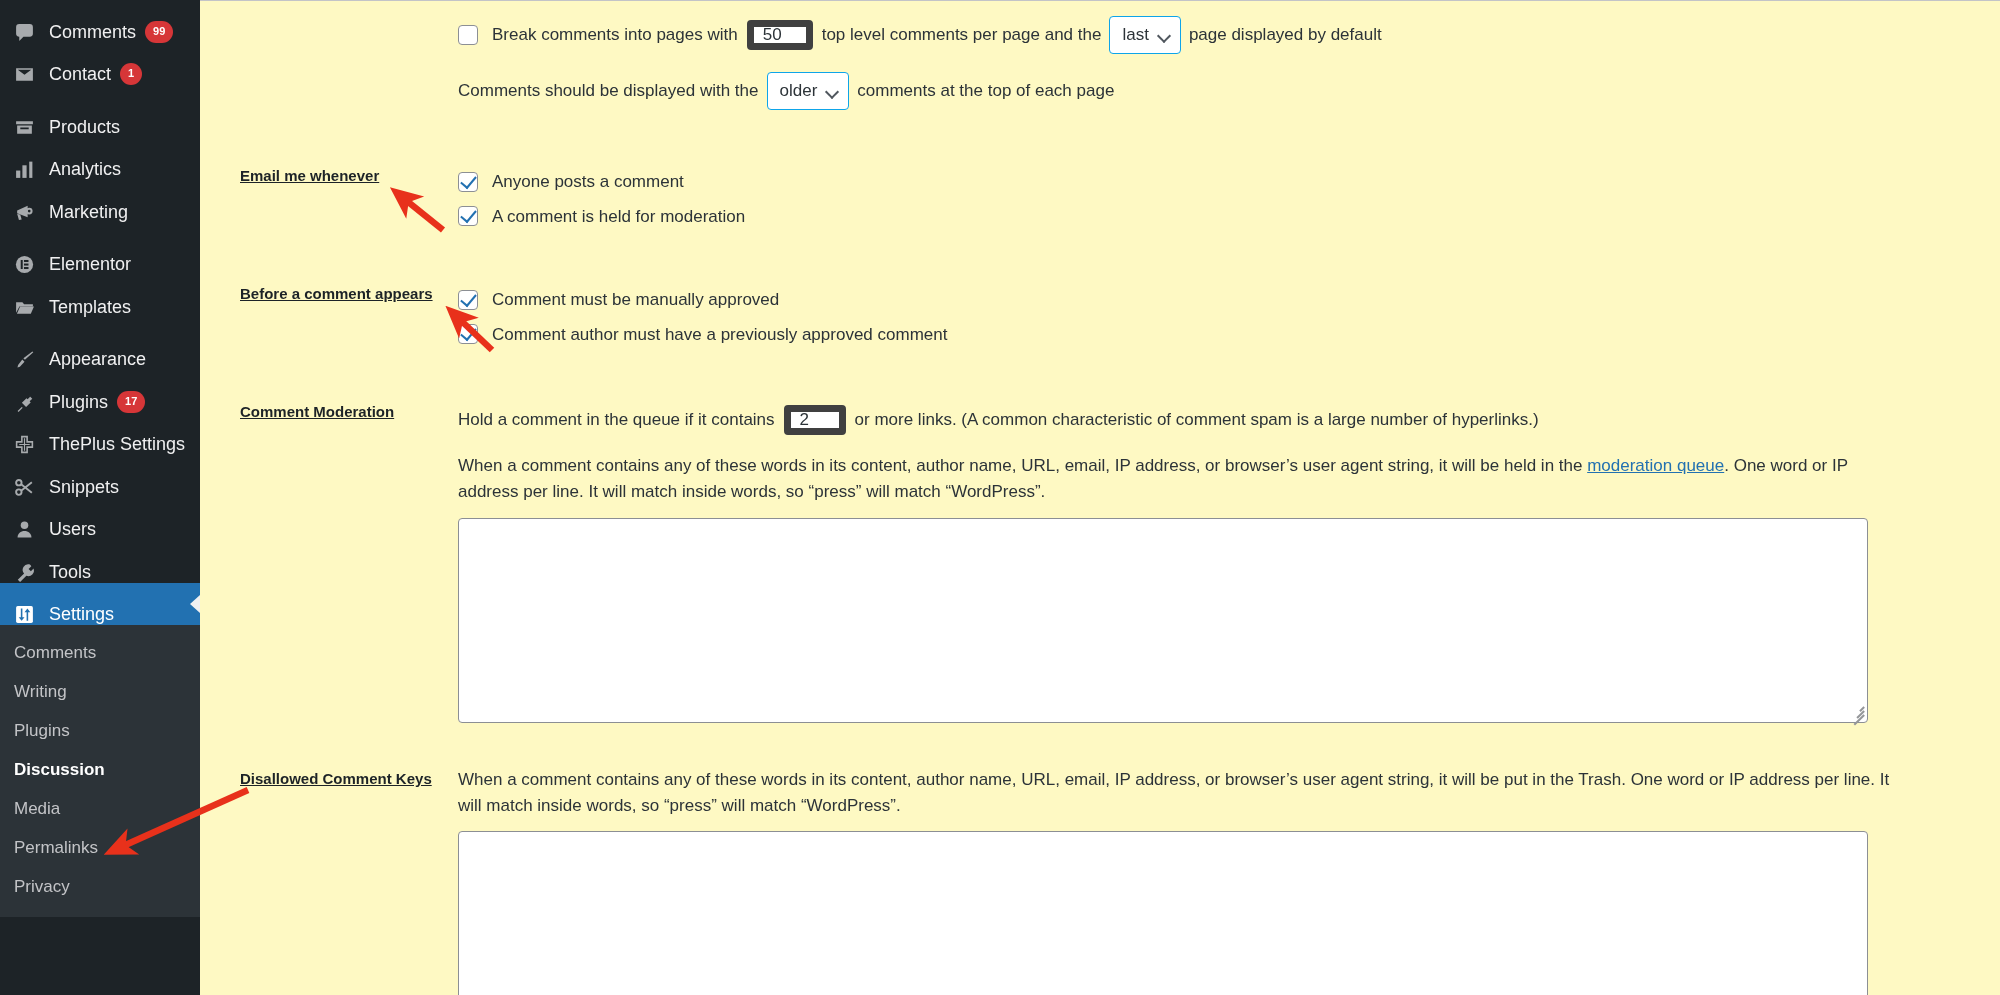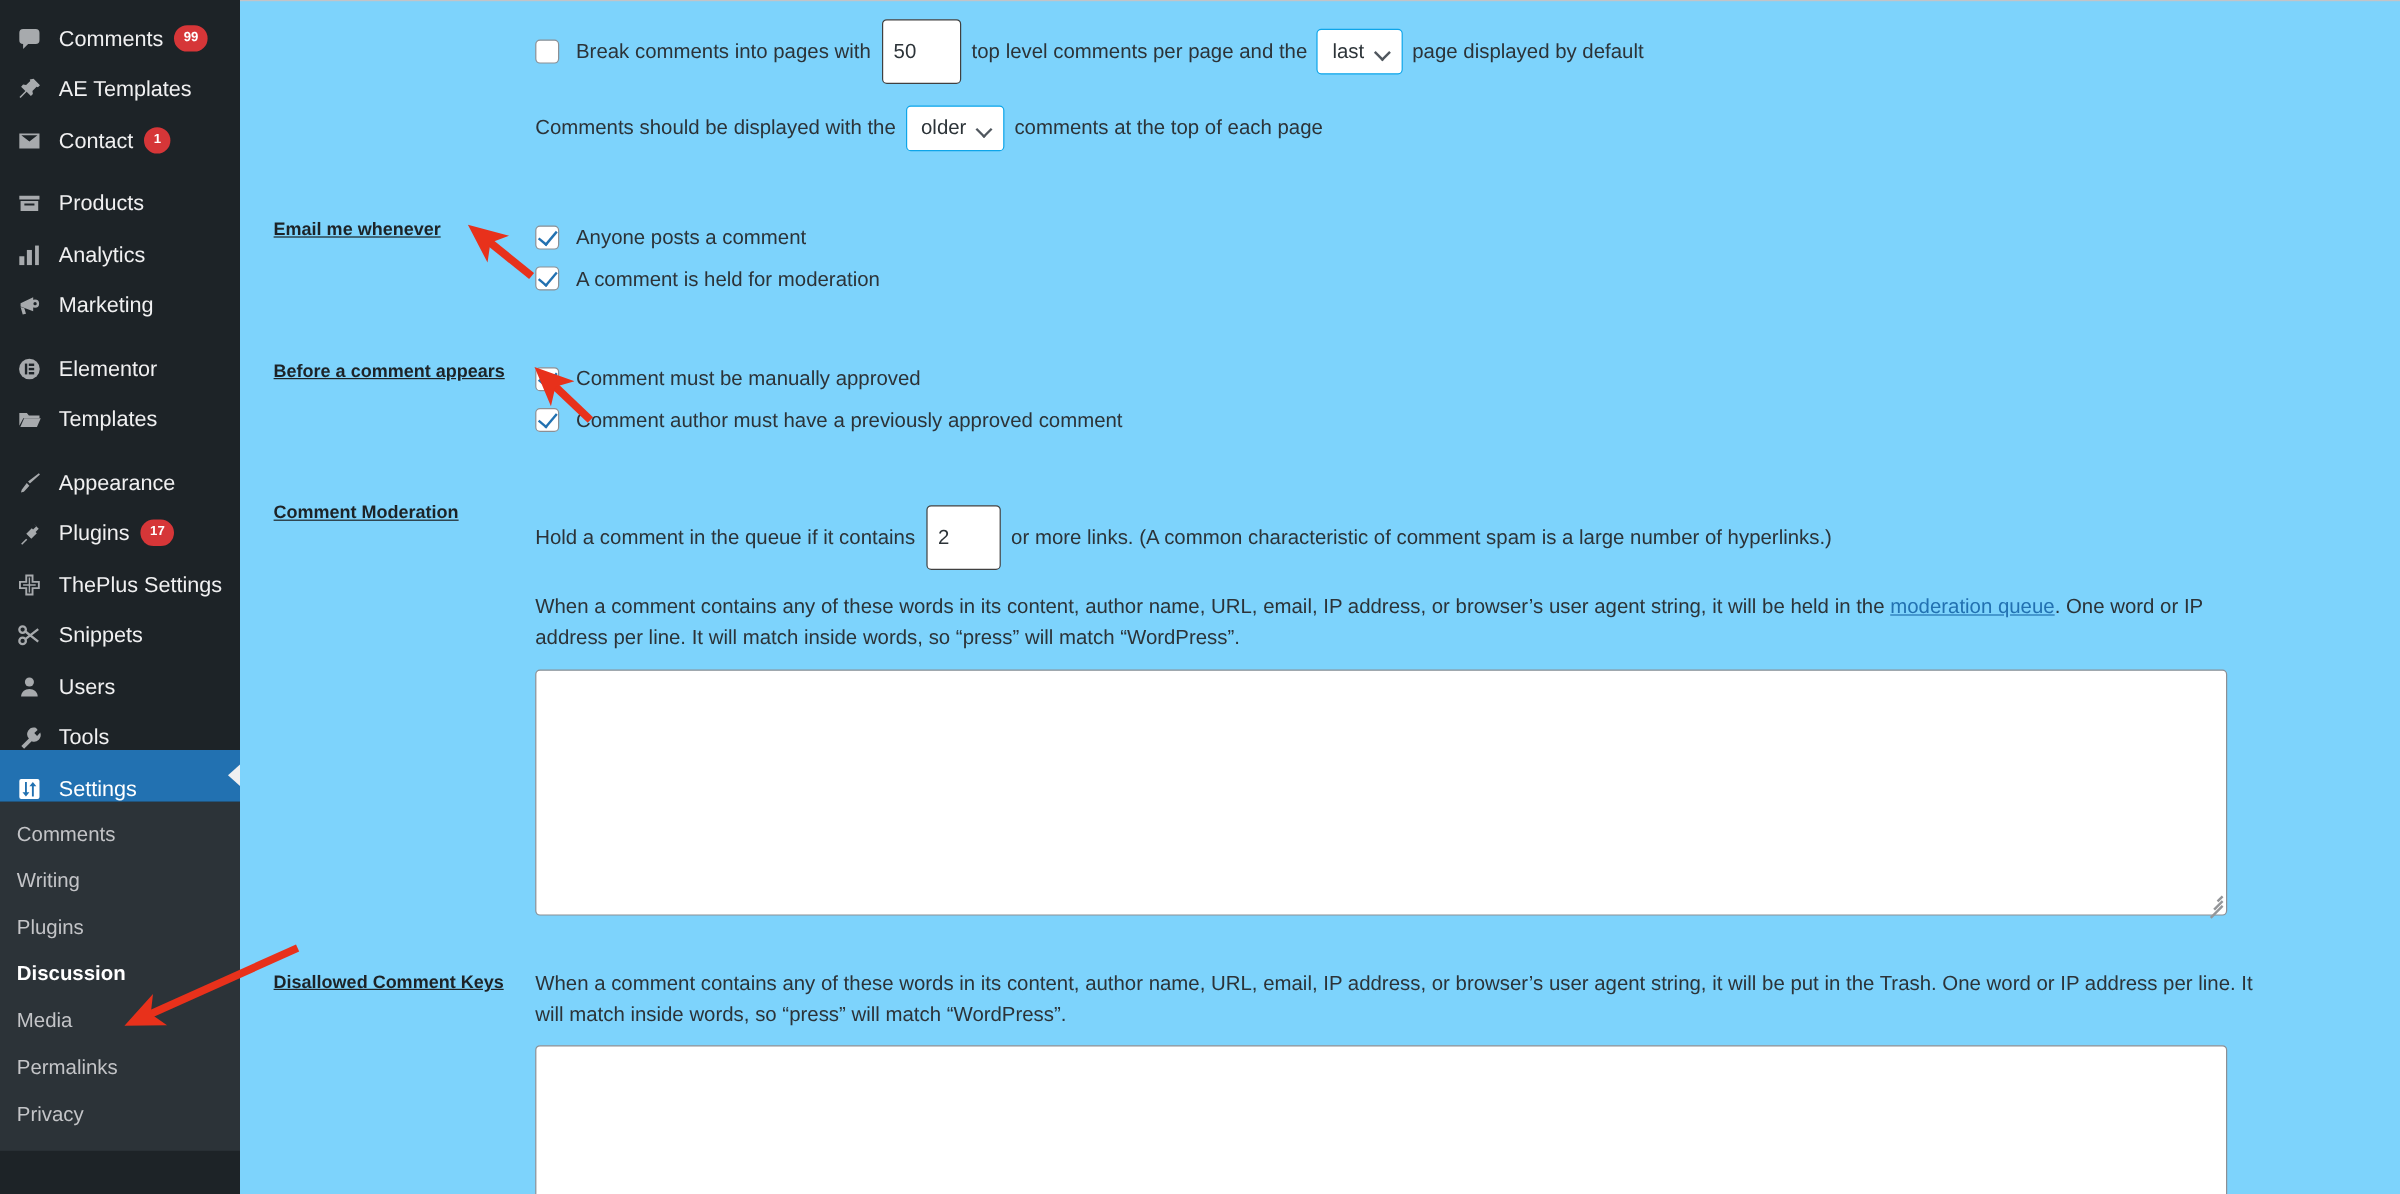--- a/index.html
+++ b/index.html
@@ -77,24 +77,24 @@
     color: #c3c4c7;
     padding: 8px 0 8px 14px;
     line-height: 1.35;
     cursor: pointer;
   }
   .submenu-item.current { color: #fff; font-weight: 700; }
 
   
   .content {
     flex: 1;
-    background: #7dd3fc;
+    background: #fef9c3;
     position: relative;
     overflow: hidden;
-    padding-left: 28px;
+    padding-left: 40px;
   }
   .toprule {
     position: absolute;
     left: 0; right: 0; top: 0;
     height: 1px;
     background: #c3c4c7;
   }
 
   table.form-table { border-collapse: collapse; width: 1918px; margin-top: 0; }
   table.form-table th {
@@ -137,25 +137,25 @@
     position: absolute;
     left: 5px; top: 0px;
     width: 7px; height: 13px;
     border: solid #2271b1;
     border-width: 0 2.4px 2.4px 0;
     transform: rotate(40deg);
   }
 
   input.num {
     width: 66px;
-    height: 54px;
+    height: 30px;
     font-size: 17px;
     font-family: "Liberation Sans", sans-serif;
     color: #2c3338;
-    border: 1px solid #404040;
+    border: 7px solid #404040;
     border-radius: 4px;
     background: #fff;
     padding: 0 9px;
     margin: 0 9px;
     line-height: 38px;
   }
   input.num.wide { width: 62px; }
 
   .sel {
     display: inline-flex;
@@ -229,28 +229,20 @@
     <div class="menu-top">
       <span class="mi">
         <svg width="21" height="21" viewBox="0 0 20 20">
             <path fill="currentColor" d="M5 2h10a3 3 0 0 1 3 3v6a3 3 0 0 1-3 3H9l-4 4v-4a3 3 0 0 1-3-3V5a3 3 0 0 1 3-3z"></path>
           </svg>
       </span>
       <span class="mlabel">Comments</span>
       <span class="awu">99</span>
     </div>
 
-    <div class="menu-top">
-      <span class="mi">
-        <svg width="21" height="21" viewBox="0 0 20 20">
-            <path fill="currentColor" d="M13.3 1.6l5.1 5.1-1.6 1.6-1.1-.4-3.3 3.3.4 2.4-1.6 1.6-3.4-3.4L3 16.9l-.9-.9 4.7-4.8L3.4 7.8 5 6.2l2.4.4 3.3-3.3-.4-1.1z"></path>
-          </svg>
-      </span>
-      <span class="mlabel">AE Templates</span>
-    </div>
 
     <div class="menu-top">
       <span class="mi">
         <svg width="21" height="21" viewBox="0 0 20 20">
             <path fill="currentColor" d="M2 4h16v12H2V4zm1.6 1.4L10 10.3l6.4-4.9H3.6z"></path>
           </svg>
       </span>
       <span class="mlabel">Contact</span>
       <span class="awu">1</span>
     </div>

